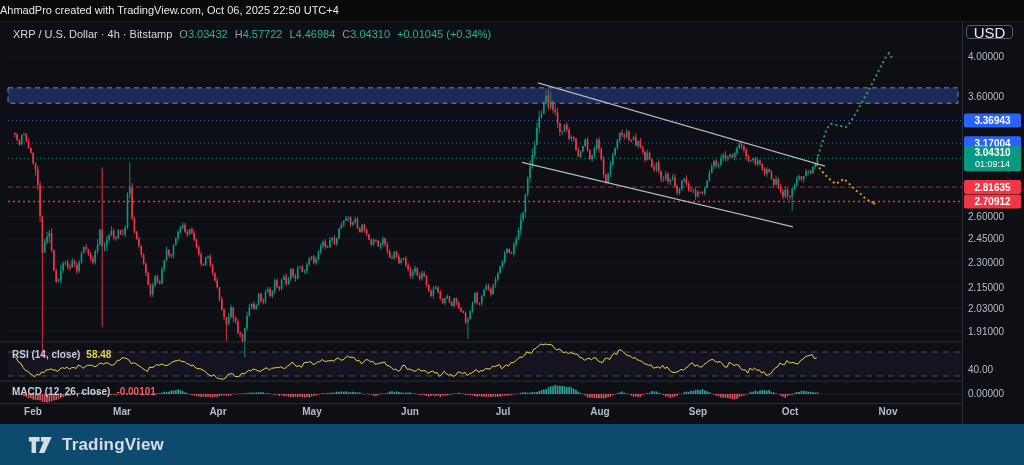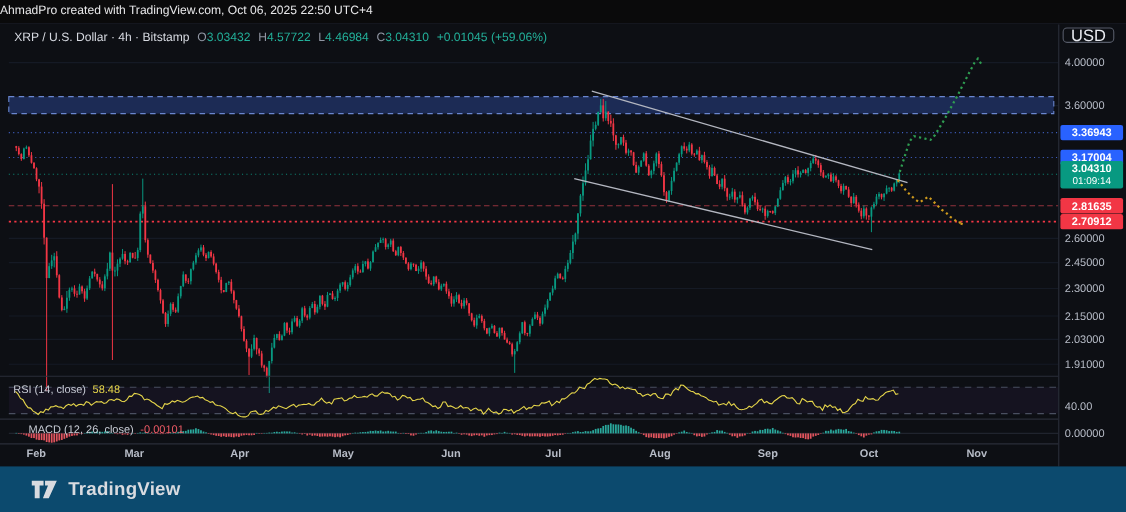--- a/index.html
+++ b/index.html
@@ -17,23 +17,23 @@
   }
   .legend{position:absolute;left:13px;top:28px;z-index:3;font-size:11px;color:#d6d9e0;white-space:nowrap;}
   .legend .k{color:#9096a3;margin-left:7px;}
   .legend .v{color:#23b09a;}
   .legend .chg{color:#23b09a;margin-left:7px;}
   .usd-btn{
     position:absolute;left:966px;top:25px;width:47px;height:14px;z-index:3;box-sizing:border-box;
     border:1px solid #565b68;border-radius:4px;background:#0d0f14;color:#e9ebf1;
     font-size:15px;display:flex;align-items:center;justify-content:center;cursor:pointer;
   }
-  .ind{position:absolute;z-index:3;font-size:10px;color:#c9cdd6;white-space:nowrap;}
+  .ind{position:absolute;z-index:3;font-size:10px;color:#c9cdd6;white-space:nowrap;font-weight:bold;}
   .ind-rsi{left:12px;top:349px;}
-  .ind-macd{left:12px;top:386px;margin-left:14px;}
+  .ind-macd{left:12px;top:386px;}
   .val-rsi{color:#e5d54a;margin-left:6px;}
   .val-macd{color:#ef5b66;margin-left:6px;}
   .footer{
     position:absolute;left:0;top:424px;width:1024px;height:41px;background:#0c4a6e;z-index:3;
     display:flex;align-items:center;
   }
   .tv-logo{display:flex;align-items:center;margin-left:28px;cursor:pointer;}
   .tv-logo svg{display:block;}
   .brand{color:#d9dbe0;font-weight:bold;font-size:17px;margin-left:9px;letter-spacing:0.2px;}
 </style>
@@ -1169,21 +1169,21 @@
       <text x="790" y="415" fill="#b7bcc7" font-size="10px" font-weight="600" text-anchor="middle" font-family="&quot;Liberation Sans&quot;,&quot;DejaVu Sans&quot;,sans-serif">Oct</text>
       <text x="888" y="415" fill="#b7bcc7" font-size="10px" font-weight="600" text-anchor="middle" font-family="&quot;Liberation Sans&quot;,&quot;DejaVu Sans&quot;,sans-serif">Nov</text>
     </g>
   </svg>
 
 <div class="topbar">
   <span>AhmadPro created with TradingView.com, Oct 06, 2025 22:50 UTC+4</span>
 </div>
 
 <div class="legend">
-  <span>XRP / U.S. Dollar · 4h · Bitstamp</span><span class="k">O</span><span class="v">3.03432</span><span class="k">H</span><span class="v">4.57722</span><span class="k">L</span><span class="v">4.46984</span><span class="k">C</span><span class="v">3.04310</span><span class="chg">+0.01045 (+59.06%)</span>
+  <span>XRP / U.S. Dollar · 4h · Bitstamp</span><span class="k">O</span><span class="v">3.03432</span><span class="k">H</span><span class="v">4.57722</span><span class="k">L</span><span class="v">4.46984</span><span class="k">C</span><span class="v">3.04310</span><span class="chg">+0.01045 (+0.34%)</span>
 </div>
 
 <div class="usd-btn">USD</div>
 
 <div class="ind ind-rsi">
   <span>RSI (14, close)</span><span class="val-rsi">58.48</span>
 </div>
 
 <div class="ind ind-macd">
   <span>MACD (12, 26, close)</span><span class="val-macd">-0.00101</span>

